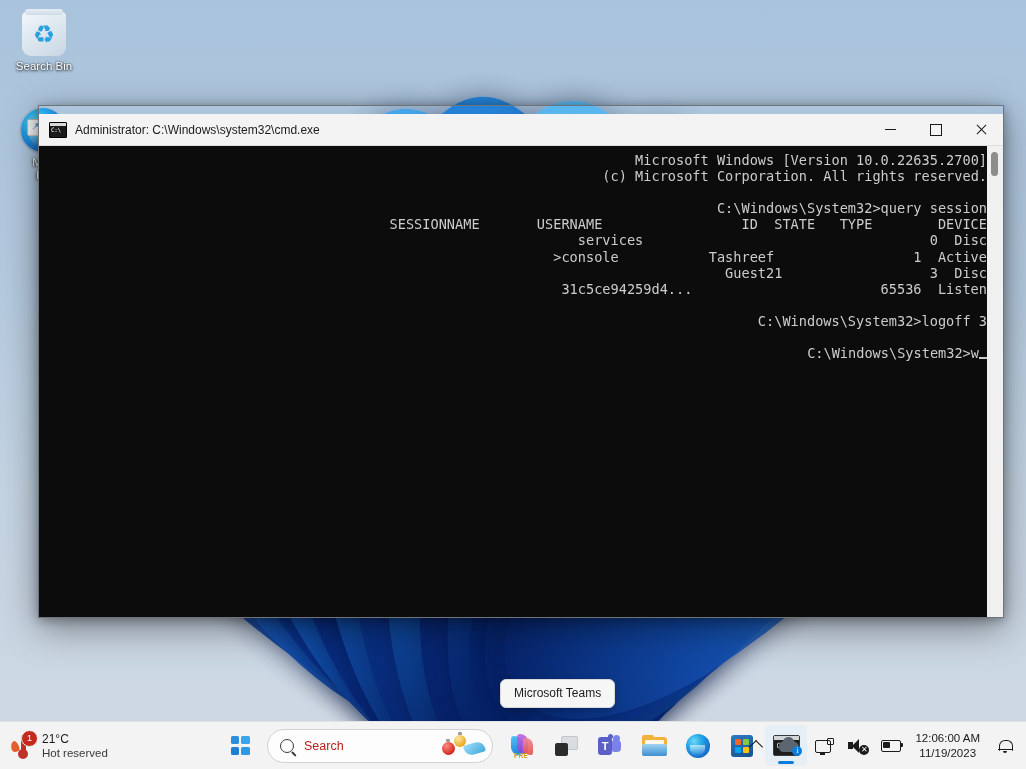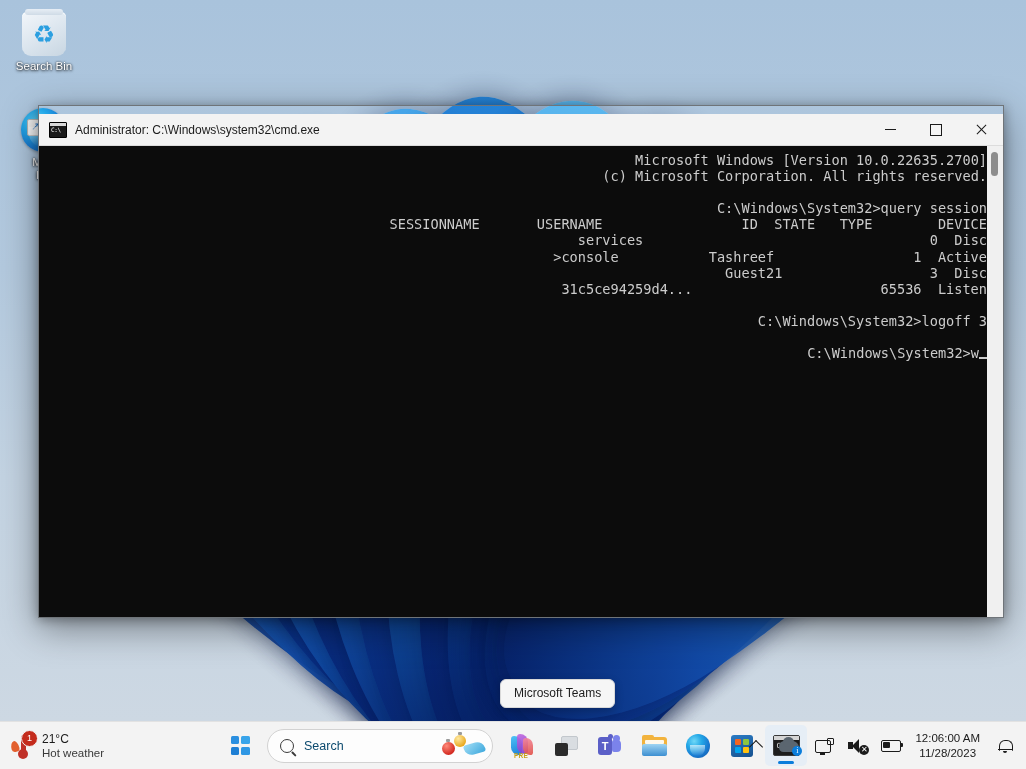--- a/index.html
+++ b/index.html
@@ -285,21 +285,21 @@
   .mag {
     width: 12px; height: 12px; border: 1.6px solid #3b3b3b;
     border-radius: 50%; position: relative; flex: 0 0 auto;
   }
   .mag::after {
     content: ""; position: absolute; right: -4px; bottom: -3px;
     width: 6px; height: 1.6px; background: #3b3b3b;
     transform: rotate(45deg); border-radius: 1px;
   }
   #search-text {
-    font-size: 12.5px; color: #0c4a6e; margin-left: 10px; flex: 1 1 auto;
+    font-size: 12.5px; color: #b91c1c; margin-left: 10px; flex: 1 1 auto;
   }
   .ornaments { position: relative; width: 46px; height: 24px; flex: 0 0 auto; }
   .orn-ball-red {
     position: absolute; left: 2px; top: 8px; width: 13px; height: 13px;
     border-radius: 50%;
     background: radial-gradient(circle at 35% 30%, #ff8a7a, #d32a21 70%);
   }
   .orn-ball-gold {
     position: absolute; left: 14px; top: 1px; width: 12px; height: 12px;
     border-radius: 50%;
@@ -618,21 +618,21 @@
 
     <div id="weather-widget">
       <div class="thermo">
         <span class="thermo-flame"></span>
         <span class="thermo-stem"></span>
         <span class="thermo-bulb"></span>
         <span class="thermo-badge">1</span>
       </div>
       <div class="weather-text">
         <div class="weather-temp">21°C</div>
-        <div class="weather-desc">Hot weather</div>
+        <div class="weather-desc">Hot reserved</div>
       </div>
     </div>
 
     <div id="taskbar-center">
 
       <div class="tb-btn">
         <span class="start-grid">
           <i></i>
             <i></i>
             <i></i>
@@ -742,21 +742,21 @@
       <div class="tray-btn">
         <span class="battery-ico">
           <span class="bat-shell"></span>
           <span class="bat-fill"></span>
           <span class="bat-tip"></span>
         </span>
       </div>
 
       <div id="clock">
         <div class="clock-time">12:06:00 AM</div>
-        <div class="clock-date">11/28/2023</div>
+        <div class="clock-date">11/19/2023</div>
       </div>
 
       <div class="tray-btn">
         <span class="bell">
           <span class="bell-body"></span>
           <span class="bell-base"></span>
           <span class="bell-clap"></span>
         </span>
       </div>
 

